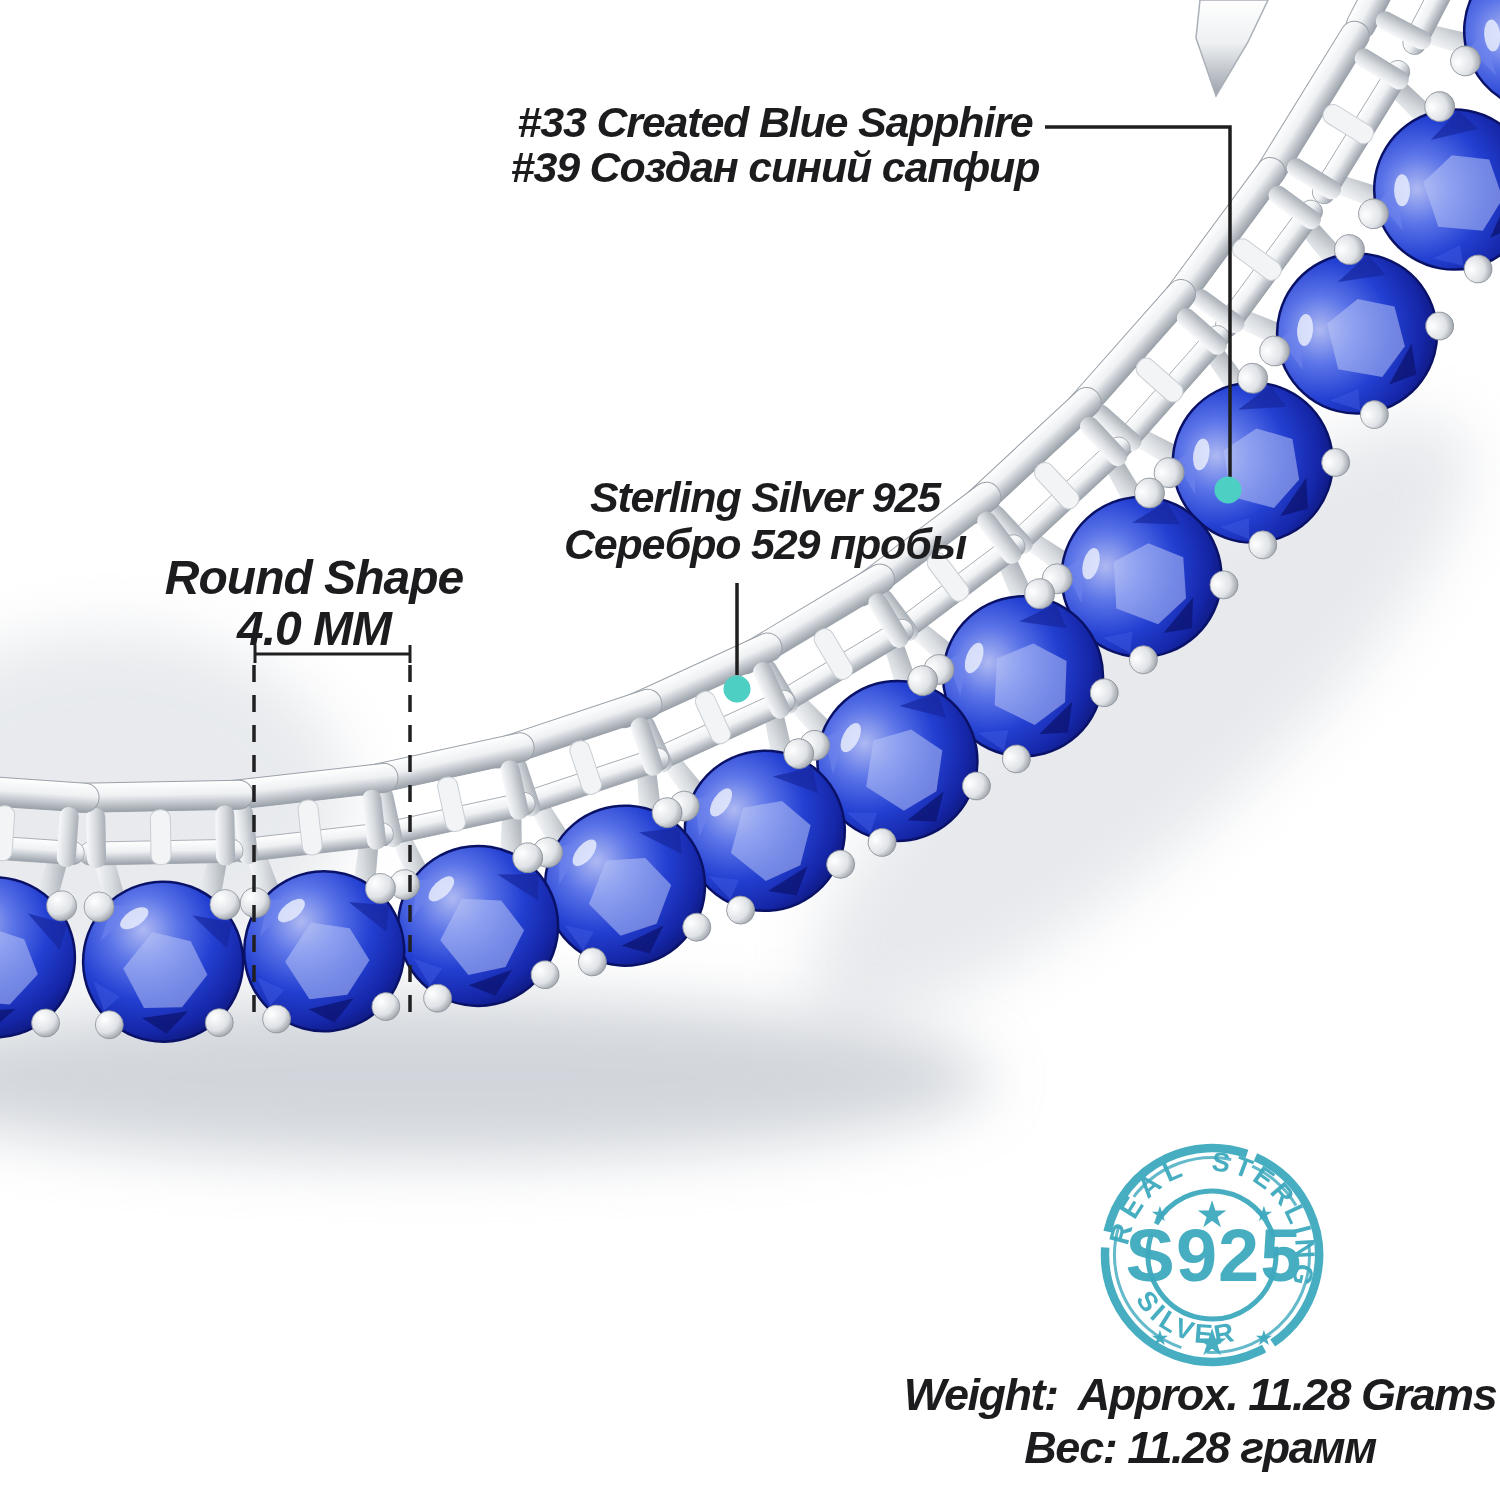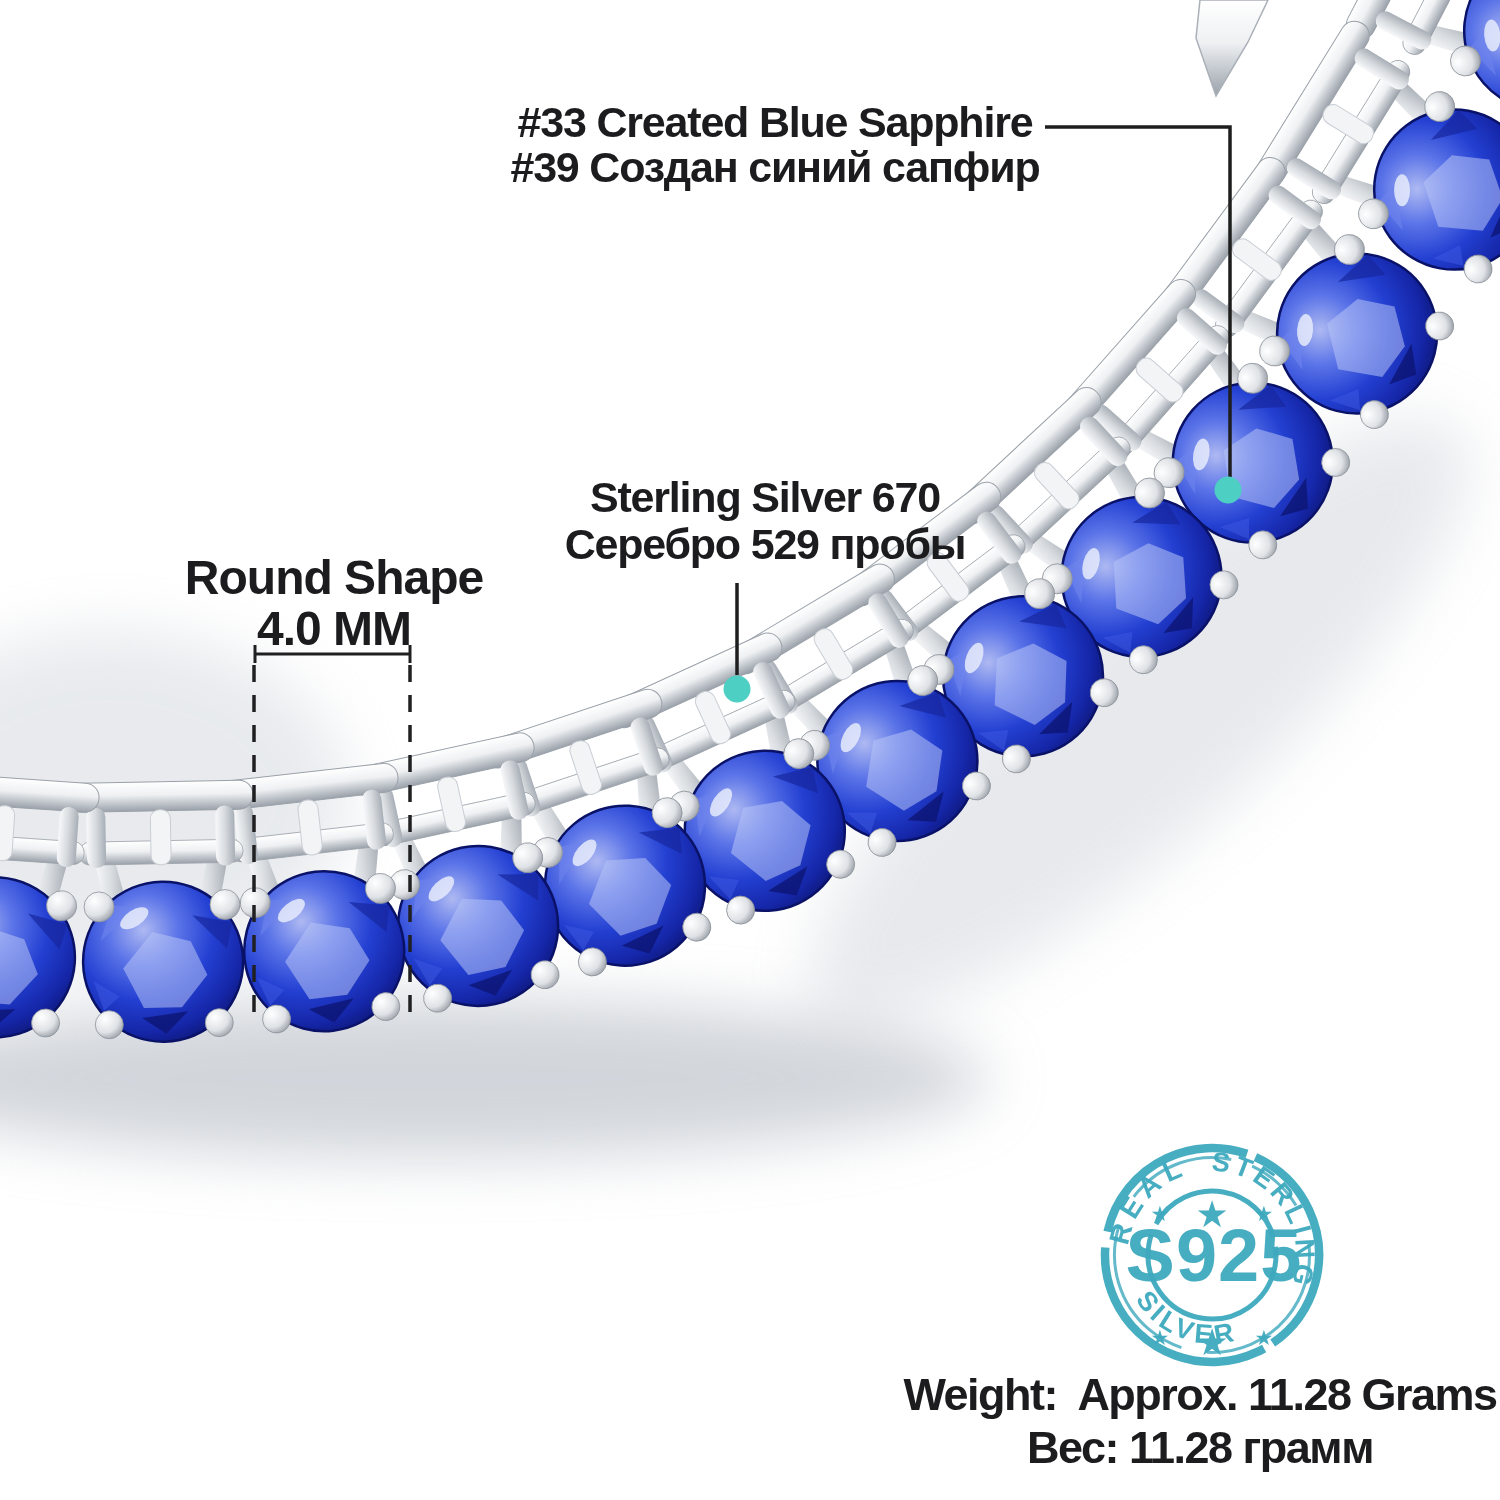--- a/index.html
+++ b/index.html
@@ -1,25 +1,25 @@
 <!DOCTYPE html>
 <html><head>
 <meta charset="utf-8">
 <style>
   html,body{margin:0;padding:0;background:#ffffff;}
   .scene{
     position:relative;width:1500px;height:1500px;overflow:hidden;background:#ffffff;
     font-family:"Liberation Sans","DejaVu Sans",sans-serif;color:#1c1c1e;
   }
   .scene svg{position:absolute;left:0;top:0;}
-  .label{position:absolute;z-index:5;text-align:center;font-weight:700;letter-spacing:-1.2px;color:#1c1c1e;}
+  .label{position:absolute;z-index:5;text-align:center;font-weight:700;letter-spacing:-1.2px;color:#1c1c1e;font-style:italic;}
   .label div{white-space:nowrap;}
   .lbl-gem{left:375px;top:100px;width:800px;font-size:43px;line-height:45px;}
   .lbl-metal{left:415px;top:474px;width:700px;font-size:43px;line-height:47px;}
-  .lbl-shape{left:84px;top:552px;width:500px;font-size:48px;line-height:51px;letter-spacing:-1px;}
+  .lbl-shape{left:64px;top:552px;width:500px;font-size:48px;line-height:51px;letter-spacing:-1px;}
   .lbl-weight{left:880px;top:1368px;width:640px;font-size:45px;line-height:53px;letter-spacing:-1.5px;}
   .stamp-txt{font-family:"Liberation Sans","DejaVu Sans",sans-serif;font-weight:700;}
 </style>
 </head>
 <body>
 
 <div class="scene">
 
   <svg id="scene" width="1500" height="1500" viewBox="0 0 1500 1500" xmlns="http://www.w3.org/2000/svg" xmlns:xlink="http://www.w3.org/1999/xlink">
     <defs>
@@ -138,21 +138,21 @@
       </g>
     </g>
   </svg>
 
   <div class="label lbl-gem">
     <div>#33 Created Blue Sapphire</div>
     <div>#39 Создан синий сапфир</div>
   </div>
 
   <div class="label lbl-metal">
-    <div>Sterling Silver 670</div>
+    <div>Sterling Silver 925</div>
     <div>Серебро 529 пробы</div>
   </div>
 
   <div class="label lbl-shape">
     <div>Round Shape</div>
     <div>4.0 MM</div>
   </div>
 
   <div class="label lbl-weight">
     <div>Weight:&nbsp; Approx. 11.28 Grams</div>

